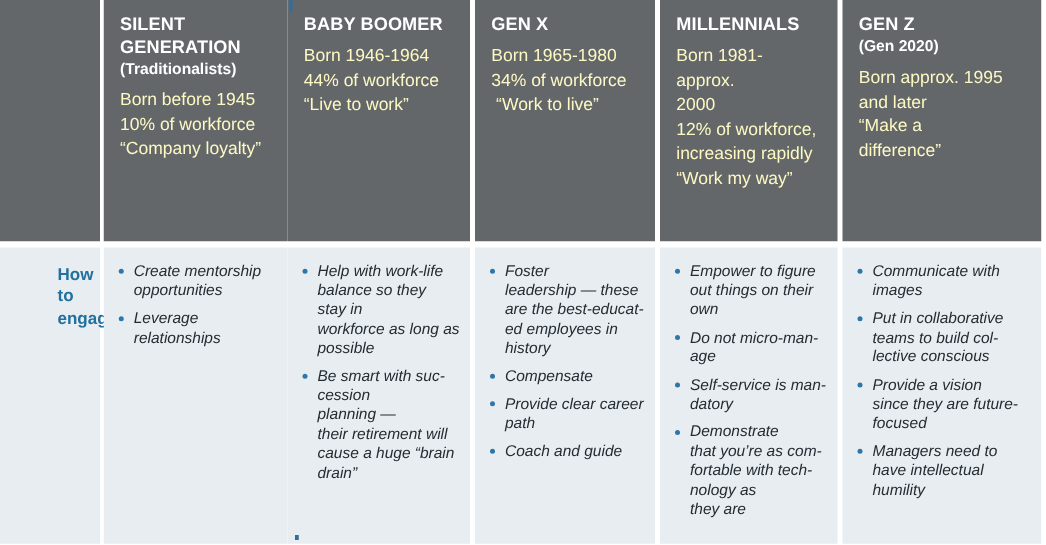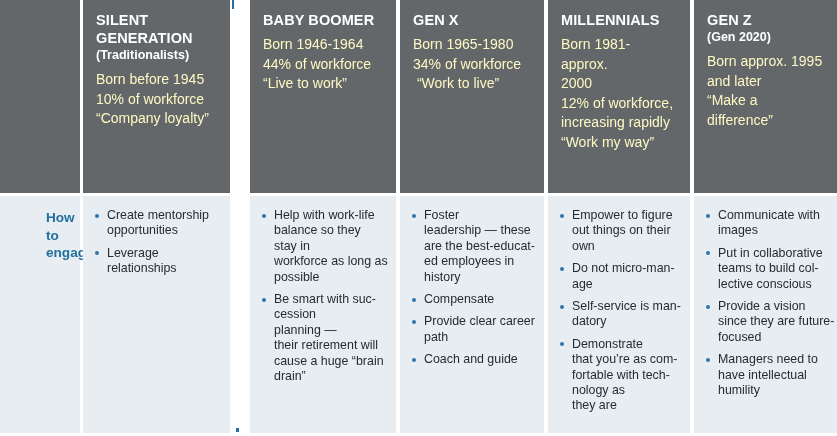--- a/index.html
+++ b/index.html
@@ -19,31 +19,32 @@
     position: relative;
     width: 837px;
     height: 436px;
   }
 
   
   .grid-row {
     display: flex;
     width: 837px;
     box-sizing: border-box;
+    align-items: center;
   }
 
   .cell {
     box-sizing: border-box;
     position: relative;
   }
 
   
   .col-0 { width: 80px;  flex: 0 0 80px; }
   .col-1 { width: 147px; flex: 0 0 147px; margin-left: 3px; }
-  .col-2 { width: 146px; flex: 0 0 146px; margin-left: 20px; }
+  .col-2 { width: 146px; flex: 0 0 146px; margin-left: 0; }
   .col-3 { width: 144px; flex: 0 0 144px; margin-left: 4px; }
   .col-4 { width: 142px; flex: 0 0 142px; margin-left: 4px; }
   .col-5 { width: 159px; flex: 0 0 159px; margin-left: 4px; }
 
   
   #header-row {
     height: 193px;
   }
   #header-row .cell {
     background: #63676a;
@@ -101,20 +102,21 @@
     color: #21709f;
     font-weight: bold;
     font-size: 13.6px;
     line-height: 17.5px;
   }
 
   .bullets {
     margin: 0;
     padding: 0;
     list-style: none;
+    font-style: italic;
   }
   .bullets li {
     position: relative;
     padding-left: 14px;
     color: #242c33;
     font-size: 12.4px;
     line-height: 15.4px;
     margin-bottom: 7px;
     white-space: pre-line;
   }

